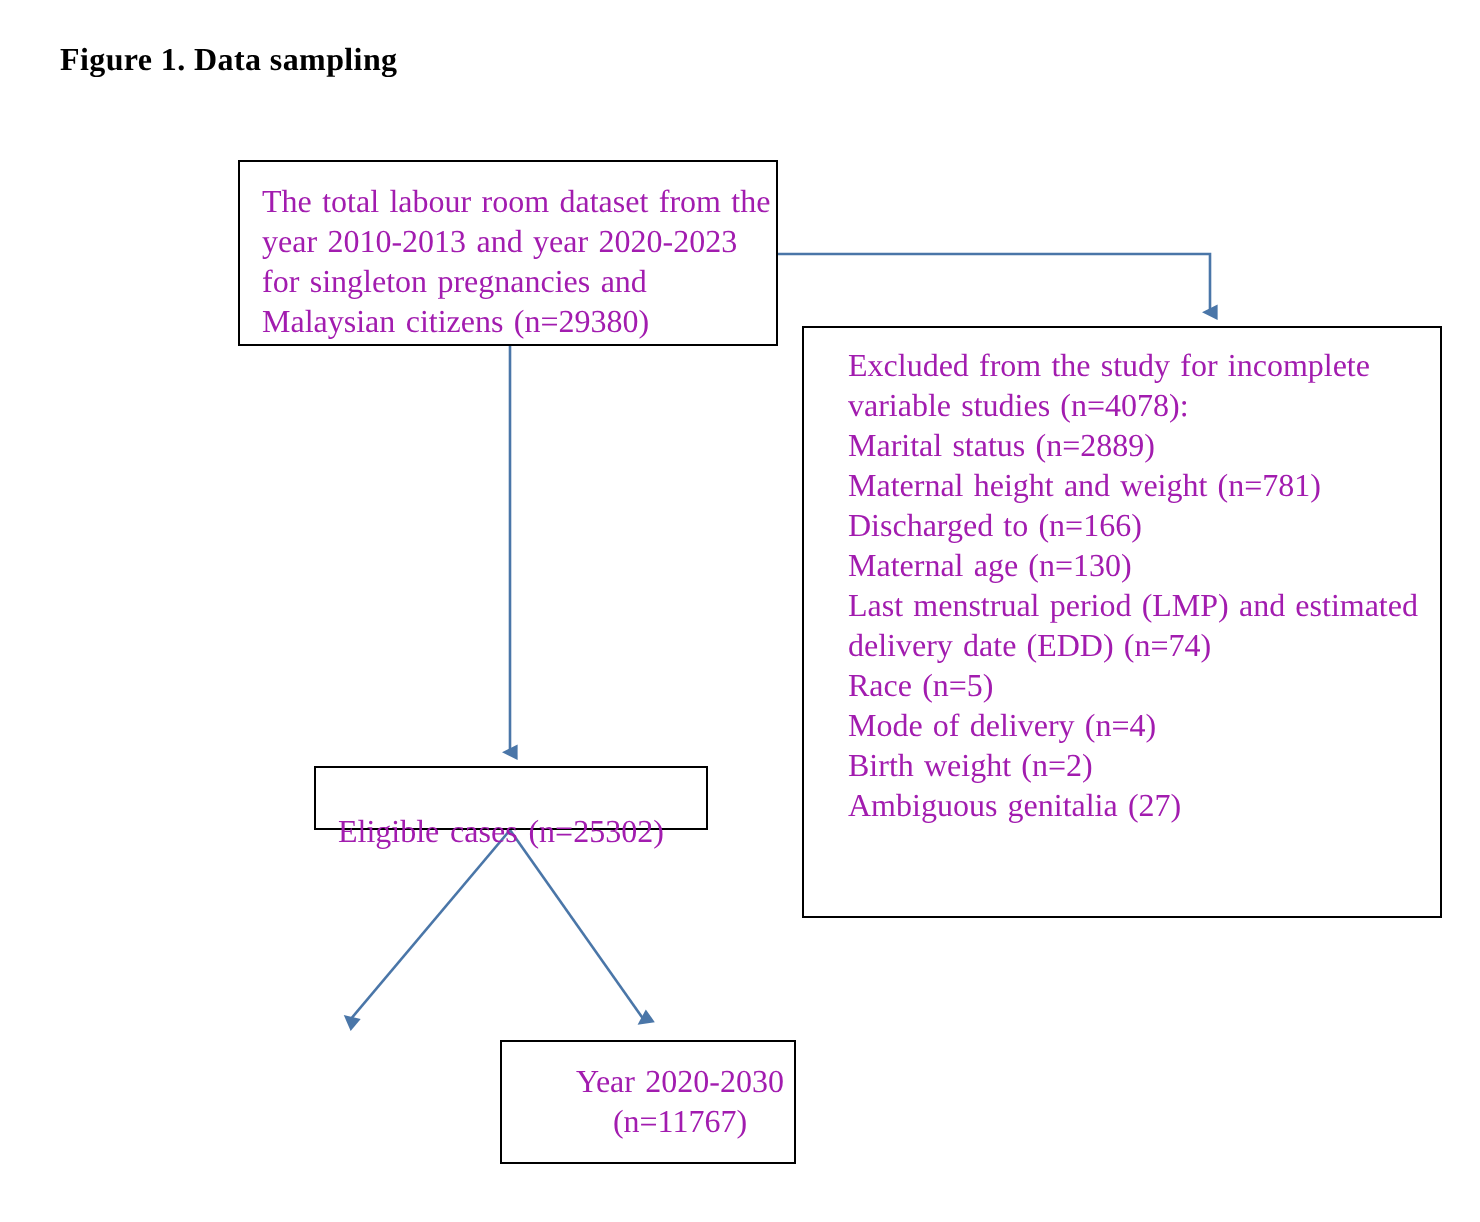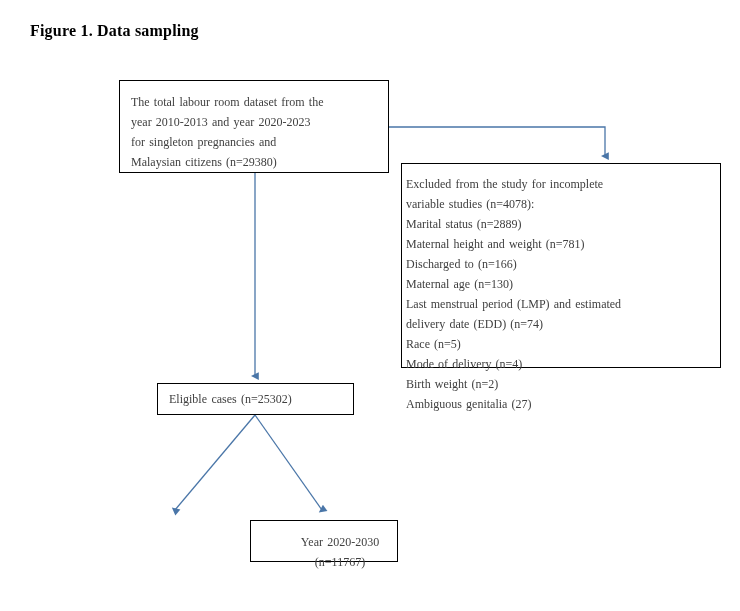--- a/index.html
+++ b/index.html
@@ -28,72 +28,72 @@
     font-size: 16px;
     letter-spacing: 0.2px;
     white-space: nowrap;
   }
   .node-box {
     position: absolute;
     box-sizing: border-box;
     border: 1.3px solid #000000;
     background: #ffffff;
     font-family: "Liberation Serif", "DejaVu Serif", serif;
-    font-size: 12px;
+    font-size: 16px;
     line-height: 20px;
-    color: #404040;
+    color: #a21caf;
     z-index: 3;
   }
   .node-box .box-text {
     display: block;
     white-space: pre-line;
   }
   
   #box-total {
     left: 119px;
     top: 80px;
     width: 270px;
     height: 93px;
     padding: 11px 0 0 11px;
   }
   #box-total .box-text { word-spacing: 1.2px; }
   
   #box-excluded {
     left: 401px;
     top: 163px;
     width: 320px;
-    height: 205px;
-    padding: 10px 0 0 4px;
+    height: 296px;
+    padding: 10px 0 0 22px;
   }
   #box-excluded .box-text { word-spacing: 1.1px; }
   
   #box-eligible {
     left: 157px;
     top: 383px;
     width: 197px;
     height: 32px;
     padding: 5px 0 0 11px;
   }
-  #box-eligible .box-text { word-spacing: 1.4px; }
+  #box-eligible .box-text { word-spacing: 1.4px; margin-top: 18px; }
   
   .leaf-box {
     text-align: center;
     padding-top: 11px;
   }
   #box-year-a {
     left: 85px;
     top: 520px;
     width: 148px;
     height: 58px;
   }
   #box-year-b {
     left: 250px;
     top: 520px;
     width: 148px;
-    height: 42px;
+    height: 62px;
     padding-left: 32px;
   }
   .leaf-box .box-text { word-spacing: 1.2px; }
   
   #connectors {
     position: absolute;
     left: 0;
     top: 0;
     width: 740px;
     height: 611px;

